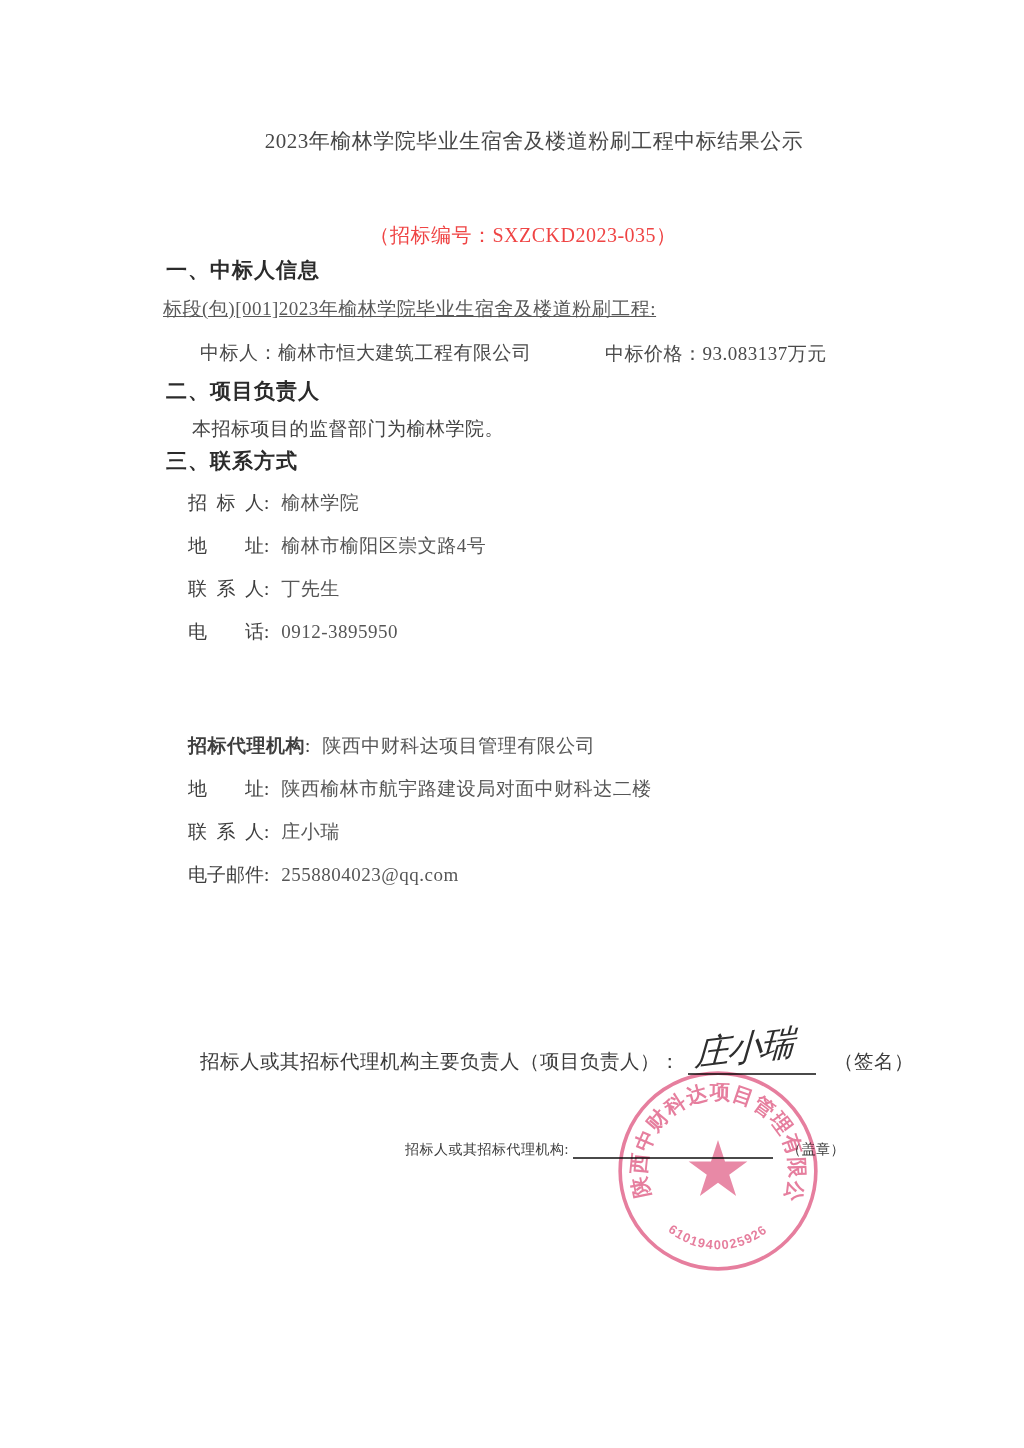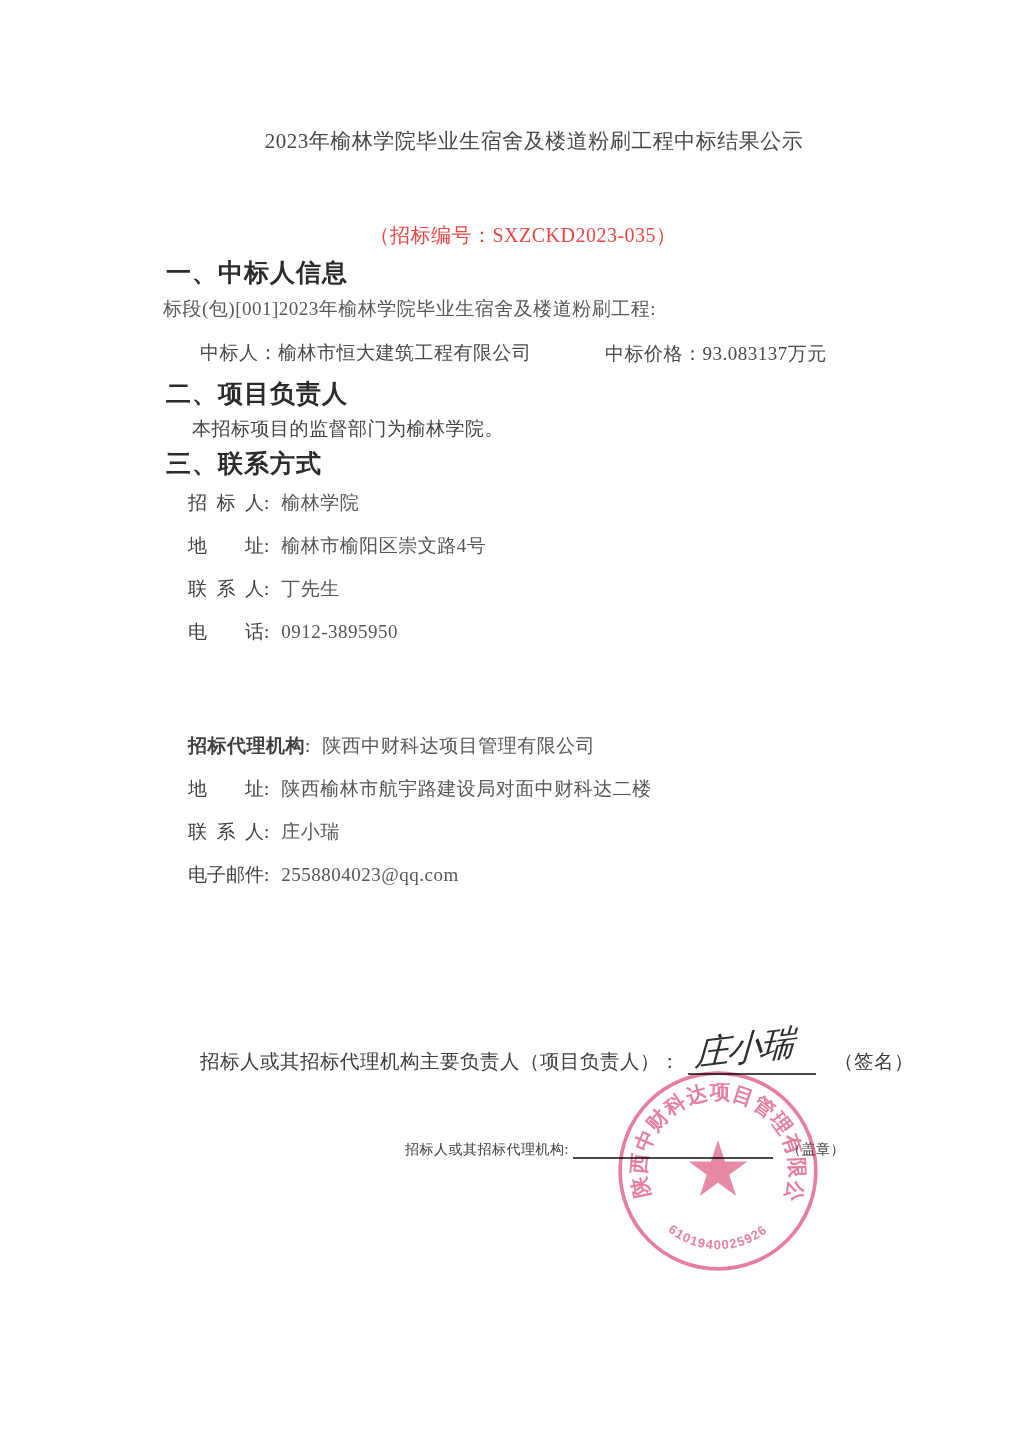--- a/index.html
+++ b/index.html
@@ -26,30 +26,30 @@
     padding-left:22px; box-sizing:border-box;
     text-align:center;
     font-size:20px; letter-spacing:0.5px;
     color:#ef4444;
     margin-top:48px;
   }
 
   .sec-heading {
     font-family:"Liberation Sans","DejaVu Sans",sans-serif;
     font-weight:700;
-    font-size:25px;
+    font-size:21px;
     letter-spacing:1px;
     color:#2b2b2b;
   }
   .h1 { left:166px; top:256px; }
   .h2 { left:166px; top:377px; }
   .h3 { left:166px; top:447px; }
 
   .body-text { font-size:19px; color:#4a4a4a; letter-spacing:0.5px; }
-  .lot-line   { left:163px; top:296px; color:#585858; }
+  .lot-line   { left:163px; top:296px; color:#585858;text-decoration:underline; }
   .winner     { left:200px; top:340px; }
   .price      { left:605px; top:341px; }
   .supervision{ left:192px; top:416px; color:#454545; }
 
   .contact-block { width:620px; }
   .cb1 { left:188px; top:490px; }
   .cb2 { left:188px; top:733px; }
   .c-row { height:22px; margin-bottom:21px; font-size:19px; color:#4f4f4f; white-space:nowrap; }
   .c-lbl {
     display:inline-block; width:76px;

